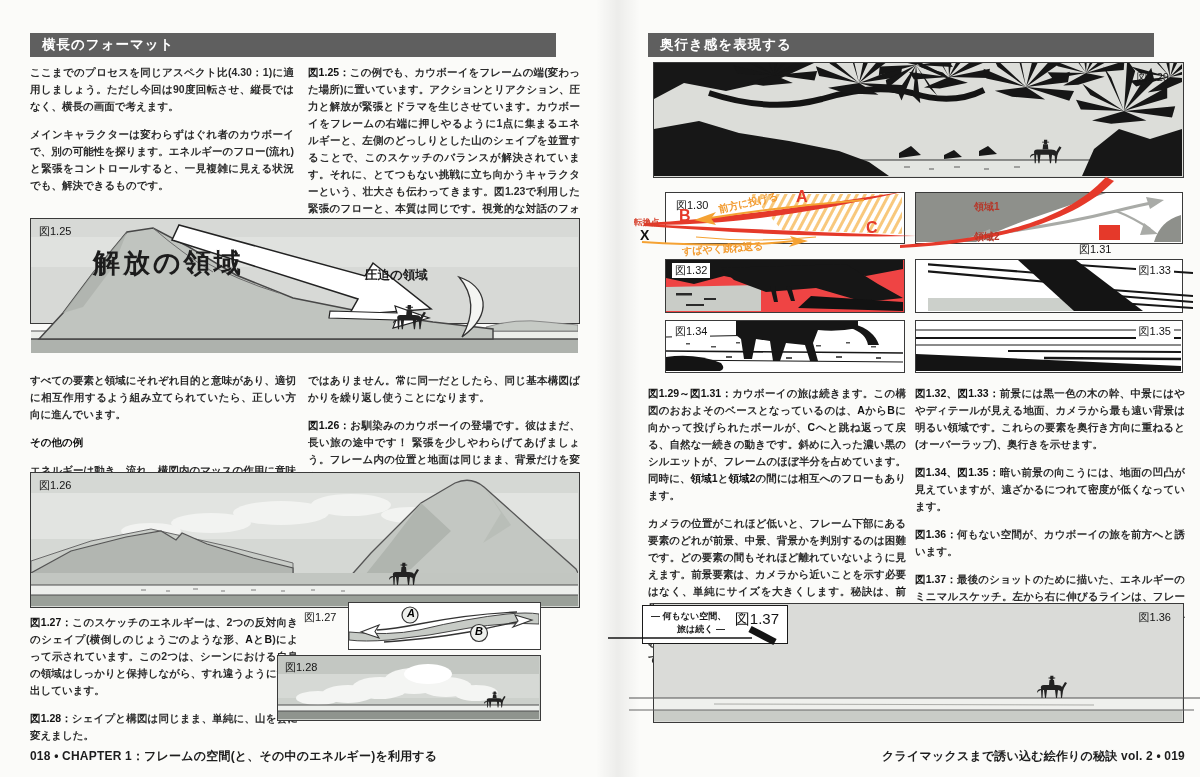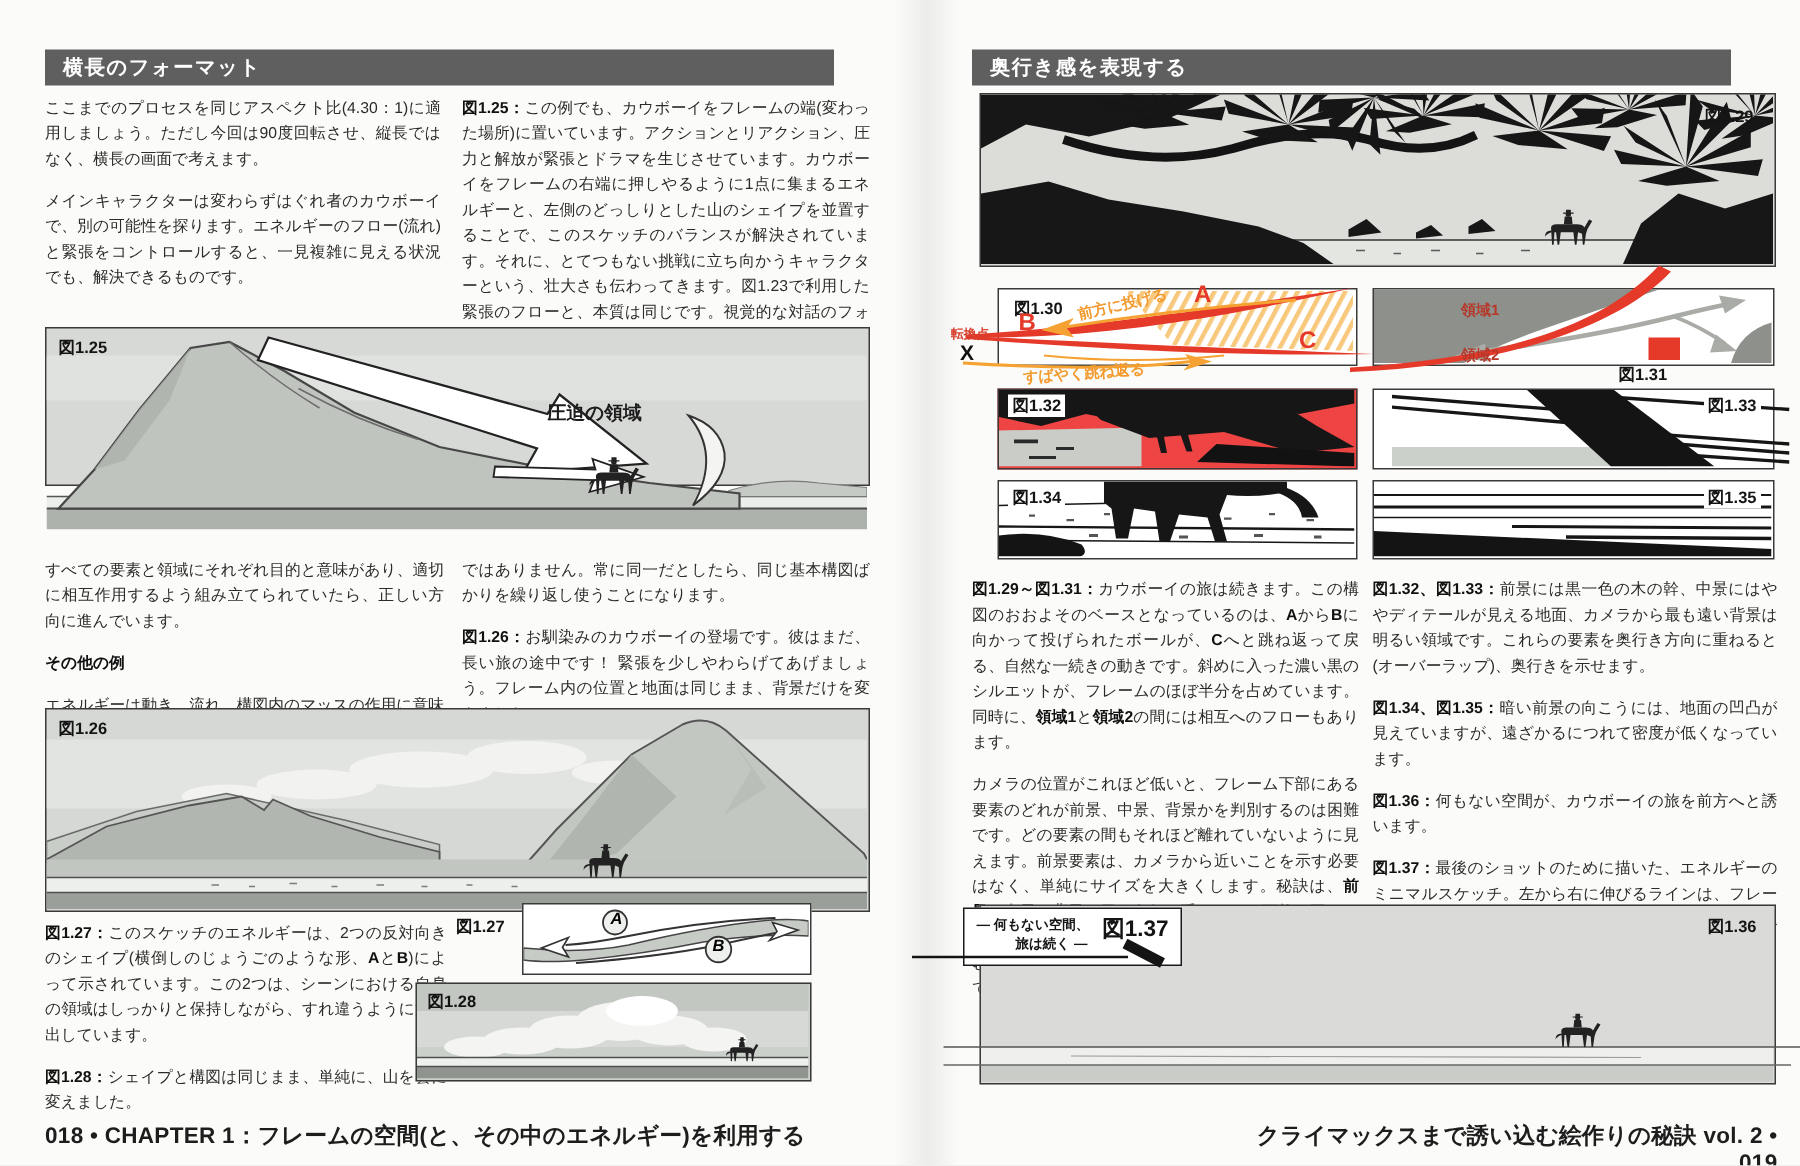--- a/index.html
+++ b/index.html
@@ -4,27 +4,27 @@
 <style>
   html,body{margin:0;padding:0;background:#e8e8e6;}
   #spread{position:relative;width:1200px;height:777px;background:#fbfbf9;
     font-family:"Liberation Sans","DejaVu Sans",sans-serif;overflow:hidden;}
   #gutter{position:absolute;left:596px;top:0;width:44px;height:777px;
     background:linear-gradient(to right,rgba(0,0,0,0),rgba(0,0,0,.06),rgba(0,0,0,0));}
   .hdr{position:absolute;height:24px;background:#5f5f5f;color:#fff;
     font-size:13.5px;font-weight:bold;line-height:24px;padding-left:12px;
     letter-spacing:1px;box-sizing:border-box;}
   .col{position:absolute;font-size:10.5px;line-height:1.62;color:#2b2b2b;text-align:justify;}
-  .col p{margin:0 0 11px;}
+  .col p{margin:0 0 11px;font-weight:bold;}
   .col b{color:#111;}
   .subhead{font-weight:bold;color:#111;margin:2px 0 0;}
   .fig{position:absolute;border:1.5px solid #3a3a3a;box-sizing:border-box;}
-  .figlabel{position:absolute;font-weight:bold;font-size:11px;color:#141414;white-space:nowrap;}
+  .figlabel{position:absolute;font-weight:normal;font-size:11px;color:#141414;white-space:nowrap;}
   .figtext{position:absolute;white-space:nowrap;}
-  .footer{position:absolute;font-size:15px;font-weight:600;color:#1d1d1d;letter-spacing:.2px;}
+  .footer{position:absolute;font-size:12px;font-weight:600;color:#1d1d1d;letter-spacing:.2px;}
   svg{display:block;}
   .ov{overflow:visible;}
 </style>
 </head>
 <body>
 
 <div id="spread">
 <div id="gutter"></div>
 
 <svg width="0" height="0" style="position:absolute">
@@ -68,20 +68,21 @@
     <path d="M455,108 q30,-9 60,-5 l32,3 v6 h-92 z" fill="#c6cac5" stroke="#777" stroke-width=".8"></path>
     <path d="M8,120 L32,94 L62,54 L96,13 L122,9 L158,28 L205,56 L262,79 L332,93 L402,103 L462,110 L462,120 Z" fill="#c0c4bf" stroke="#474747" stroke-width="1.5"></path>
     <path d="M96,13 L62,54 L32,94 L52,88 L82,48 Z" fill="#aeb3ad" opacity=".85"></path>
     <path d="M122,9 q30,26 60,44 M168,40 q40,22 80,34" stroke="#6c6c6c" stroke-width="1" fill="none"></path>
     <path d="M148,6 L334,57 L342,44 L400,90 L318,96 L327,80 L141,21 Z" fill="#fff" stroke="#222" stroke-width="1.5"></path>
     <path d="M299,92 L366,94 L364,87 L398,99 L362,109 L365,101 L298,99 Z" fill="#fff" stroke="#222" stroke-width="1.2"></path>
     <path d="M428,58 Q450,84 431,118 Q454,101 452,83 Q449,65 428,58 Z" fill="#f4f5f2" stroke="#333" stroke-width="1.3"></path>
     <use href="#cowboy" transform="translate(362,85) scale(1.1)"></use>
   </svg>
   <div class="figlabel" style="left:8px;top:5px;">図1.25</div>
+  <div class="figtext" style="left:62px;top:26px;font-size:27px;font-weight:bold;color:#1c1c1c;letter-spacing:3px;">解放の領域</div>
   <div class="figtext" style="left:334px;top:48px;font-size:12.5px;font-weight:bold;color:#1c1c1c;">圧迫の領域</div>
 </div>
 
 <div class="col" style="left:30px;top:372px;width:266px;">
   <p>すべての要素と領域にそれぞれ目的と意味があり、適切に相互作用するよう組み立てられていたら、正しい方向に進んでいます。</p>
   <p class="subhead">その他の例</p>
   <p>エネルギーは動き、流れ、構図内のマッスの作用に意味と目的を与えます。もちろん、エネルギーのフローは常に同じ作用をするわけ</p>
 </div>
 <div class="col" style="left:308px;top:372px;width:272px;">
   <p>ではありません。常に同一だとしたら、同じ基本構図ばかりを繰り返し使うことになります。</p>

